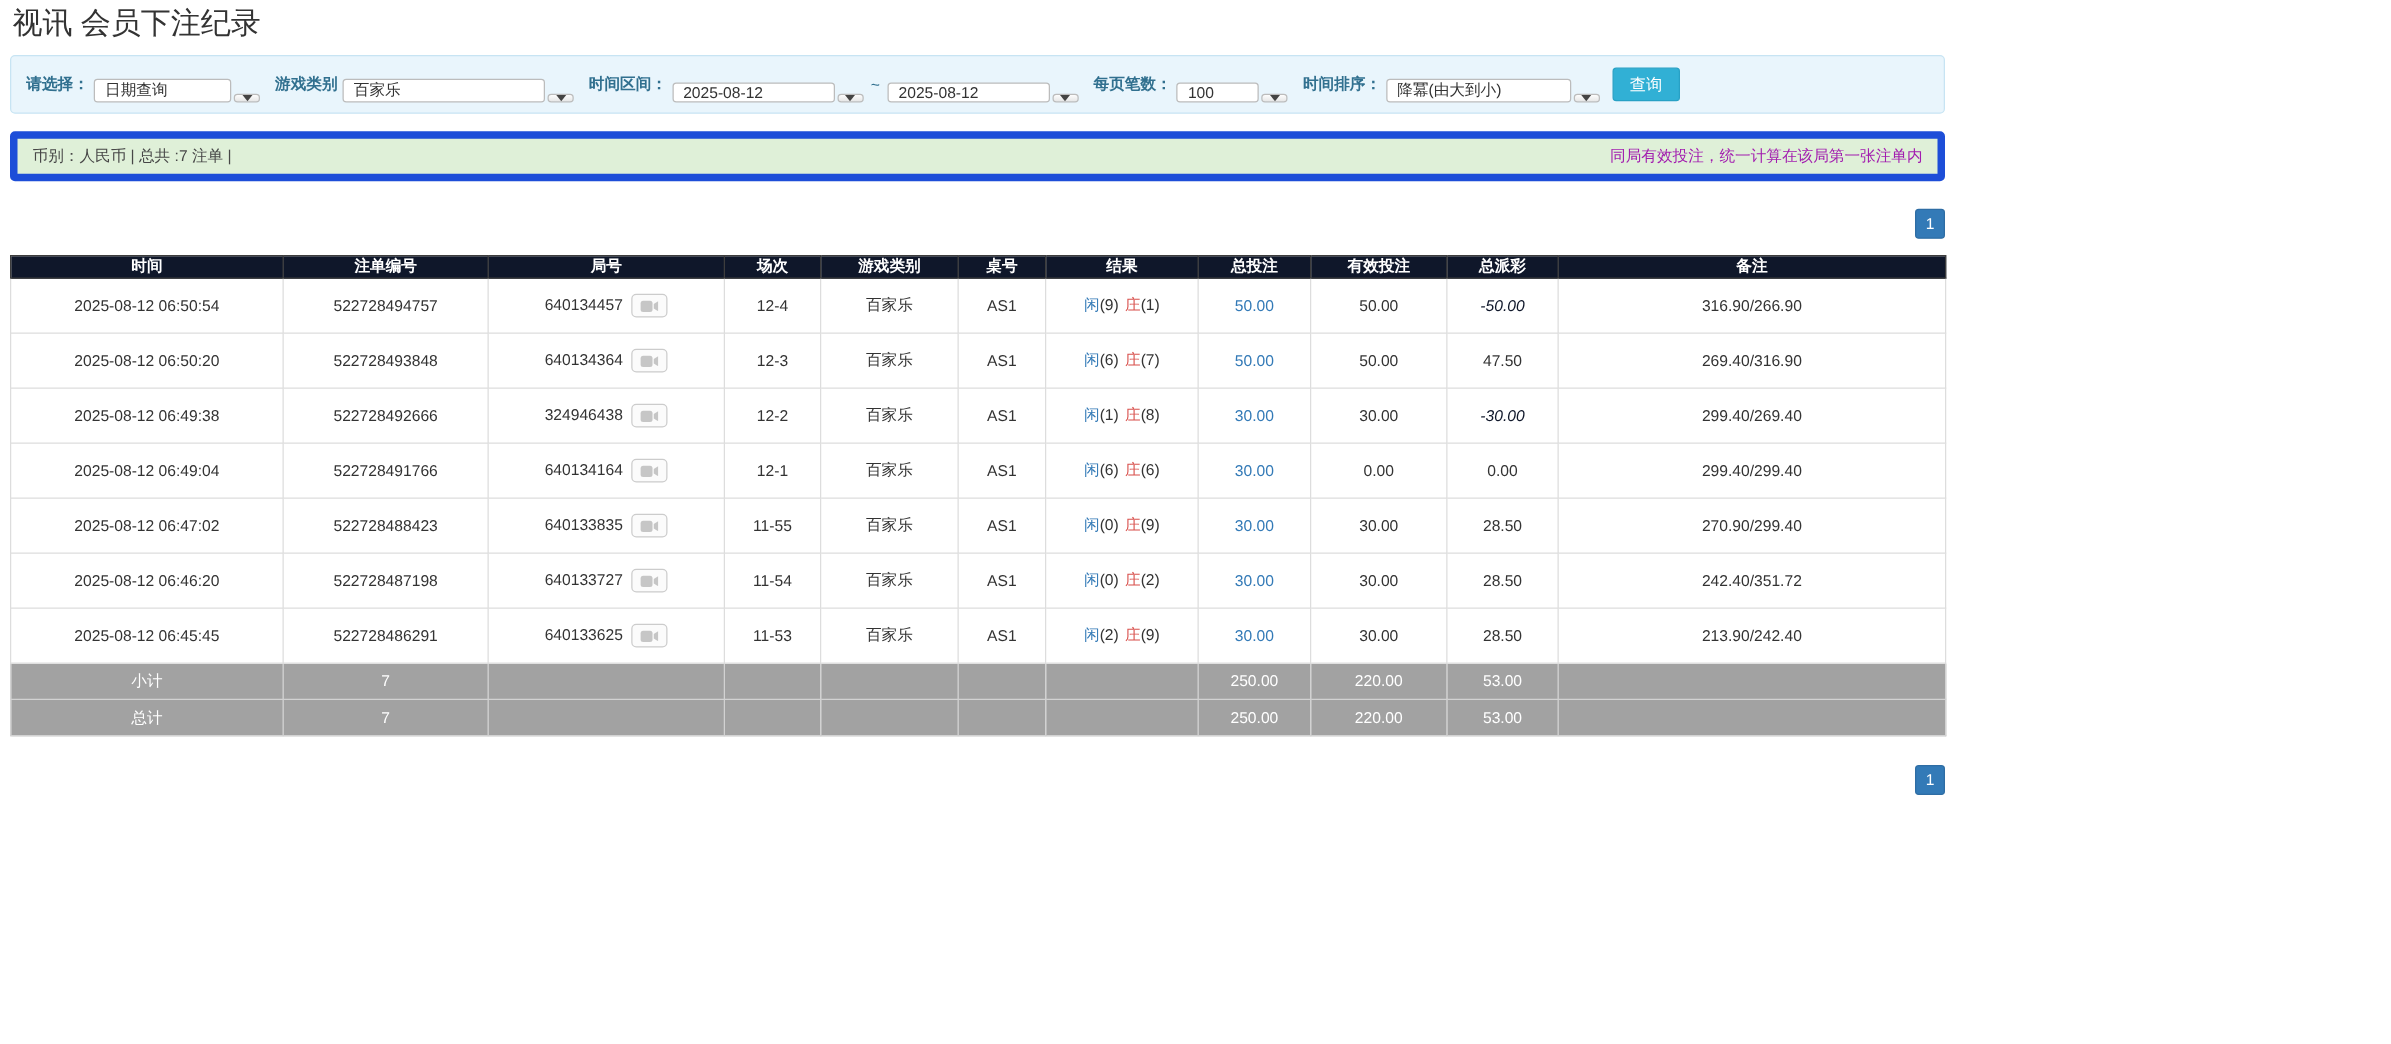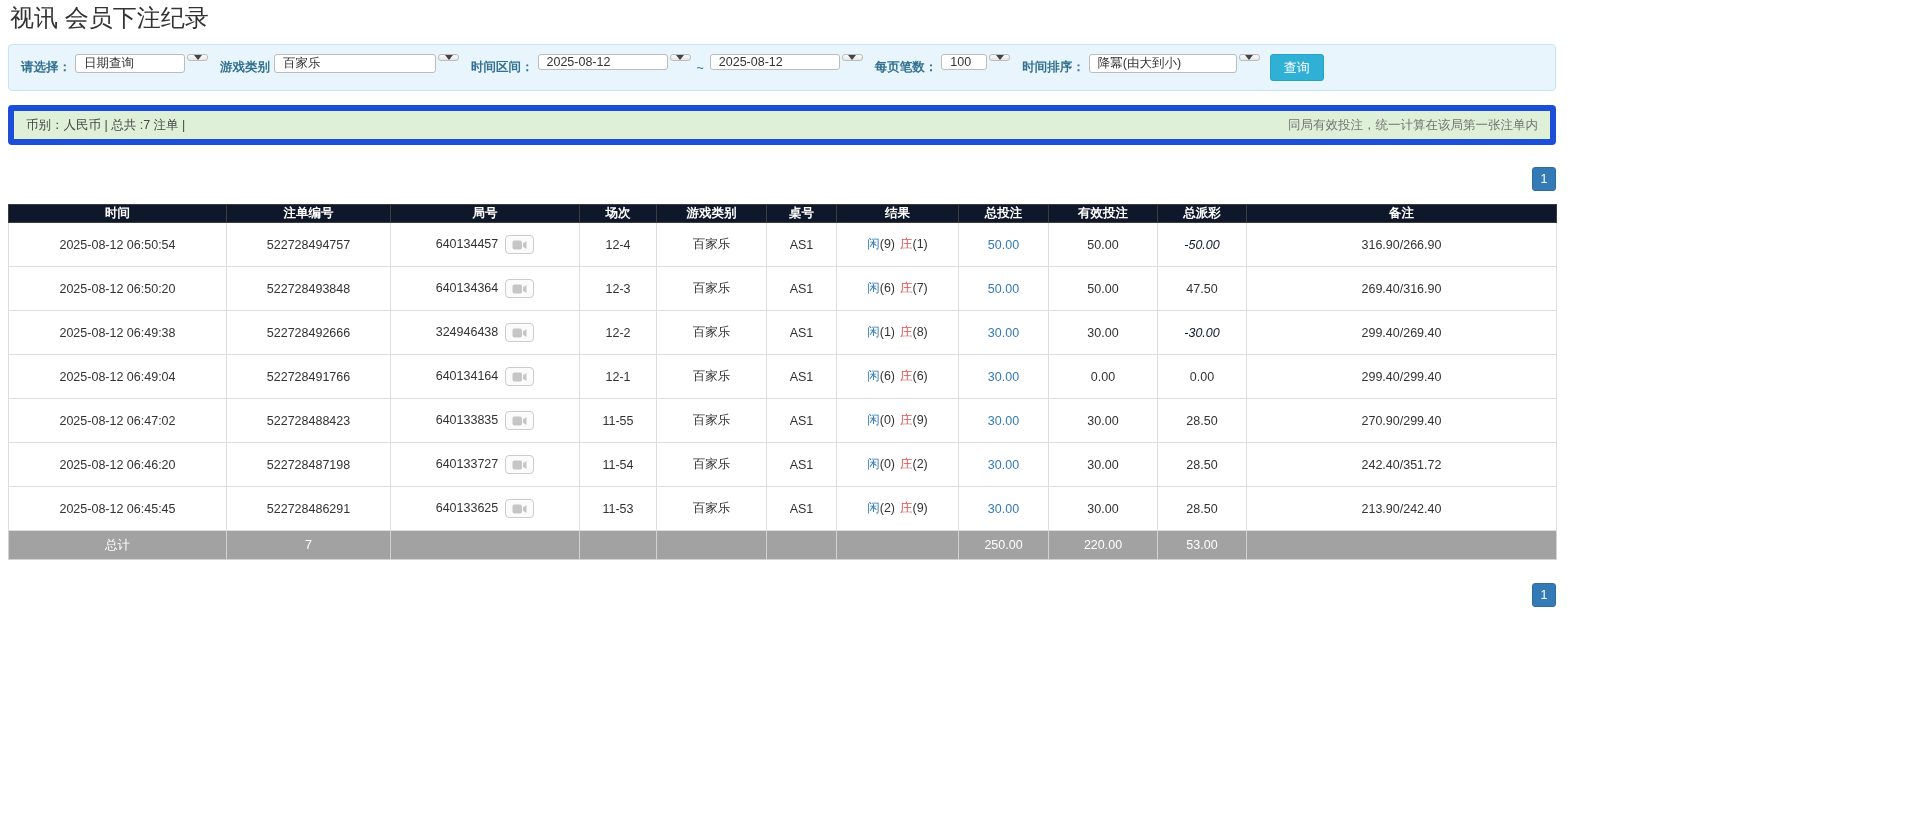--- a/index.html
+++ b/index.html
@@ -14,21 +14,21 @@
   .page-title { font-size:24px; font-weight:400; color:#333; margin:0 0 10px 2px; }
 
   
   .filter-bar {
     background:#e9f5fc; border:1px solid #c7e4f3; border-radius:4px;
     height:47px; display:flex; align-items:center; padding:0 10px;
     margin-bottom:14px; white-space:nowrap;
   }
   .filter-label { color:#31708f; font-weight:bold; font-size:12.5px; margin:0 4px 0 12px; }
   .filter-label:first-child { margin-left:2px;font-family:Liberation Serif, serif; }
-  .combo { display:flex; align-items:flex-start; height:28px; }
+  .combo { display:flex; align-items:flex-end; height:28px; }
   .combo-input {
     background:#fff; border:1px solid #bcbcbc; border-radius:3px;
     padding:0 8px; display:flex; align-items:center; color:#333; font-size:12.5px;
     overflow:hidden;
   }
   .combo-arrow {
     width:21px; margin-left:2px; border:1px solid #bcbcbc; border-radius:3px;
     background:linear-gradient(#fdfdfd,#e7e7e7);
     display:flex; align-items:center; justify-content:center; cursor:pointer;
   }
@@ -44,21 +44,21 @@
     display:flex; align-items:center;
   }
 
   
   .summary-bar {
     background:#dff0d8; border:6px solid #1d4ed8; border-radius:4px;
     height:40px; display:flex; align-items:center; justify-content:space-between;
     padding:0 12px; margin-bottom:22px;
   }
   .summary-left { color:#474747; }
-  .summary-right { color:#737373; }
+  .summary-right { color:#a21caf; }
 
   
   .pager-row { display:flex; justify-content:flex-end; margin-bottom:13px; }
   .pager-row.bottom { margin-top:23px; margin-bottom:0; }
   .page-btn {
     min-width:24px; height:24px; background:#337ab7; border:1px solid #2e6da4;
     color:#fff; border-radius:3px; font-size:12.5px; cursor:pointer;
     display:flex; align-items:center; justify-content:center; padding:0 6px;
   }
 
@@ -112,21 +112,21 @@
       <div class="combo-arrow"></div>
     </div>
     <span class="range-sep">~</span>
     <div class="combo">
       <div class="combo-input" style="width:130px">2025-08-12</div>
       <div class="combo-arrow"></div>
     </div>
 
     <span class="filter-label">每页笔数：</span>
     <div class="combo">
-      <div class="combo-input" style="width:46px">100</div>
+      <div class="combo-input" style="width:66px">100</div>
       <div class="combo-arrow"></div>
     </div>
 
     <span class="filter-label">时间排序：</span>
     <div class="combo">
       <div class="combo-input" style="width:148px">降冪(由大到小)</div>
       <div class="combo-arrow"></div>
     </div>
 
     <button class="search-btn">查询</button>
@@ -293,32 +293,45 @@
           <td>AS1</td>
           <td><span class="res-p">闲</span><span>(2)</span><span class="res-b">庄</span><span>(9)</span></td>
           <td><a class="bet-link">30.00</a></td>
           <td>30.00</td>
           <td><span>28.50</span></td>
           <td>213.90/242.40</td>
         </tr>
       </tbody>
     <tfoot>
         <tr>
-          <td>总计</td>
+          <td>小计</td>
           <td>7</td>
           <td></td>
           <td></td>
           <td></td>
           <td></td>
           <td></td>
           <td>250.00</td>
           <td>220.00</td>
           <td>53.00</td>
           <td></td>
         </tr>
+        <tr>
+          <td>总计</td>
+          <td>7</td>
+          <td></td>
+          <td></td>
+          <td></td>
+          <td></td>
+          <td></td>
+          <td>250.00</td>
+          <td>220.00</td>
+          <td>53.00</td>
+          <td></td>
+        </tr>
       </tfoot>
   </table>
 
   <div class="pager-row bottom">
     <button class="page-btn">1</button>
   </div>
 
 </div>
 
 </body></html>

